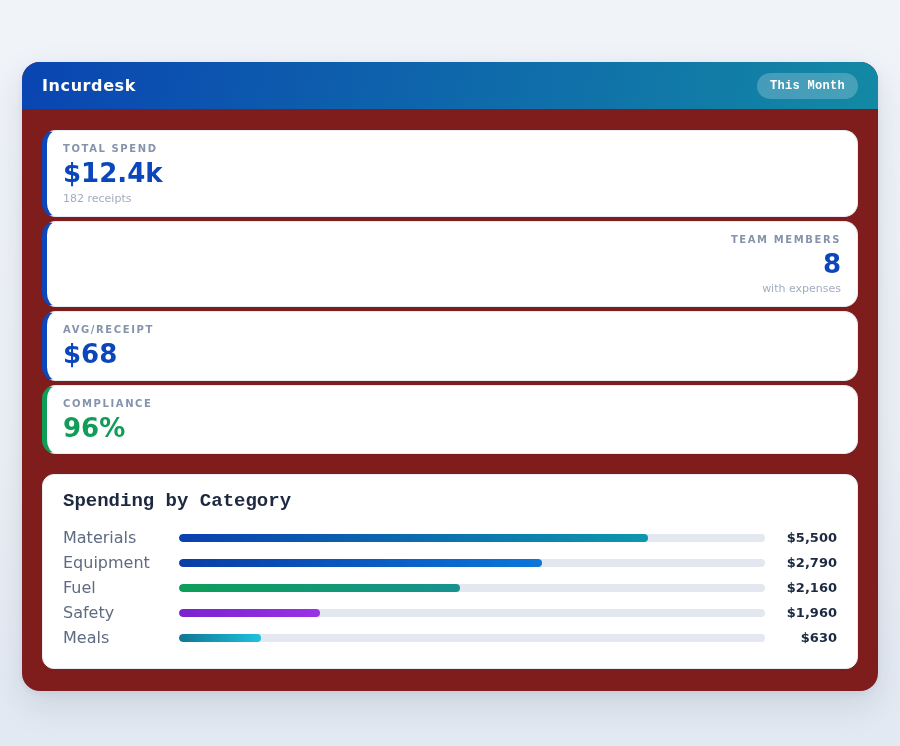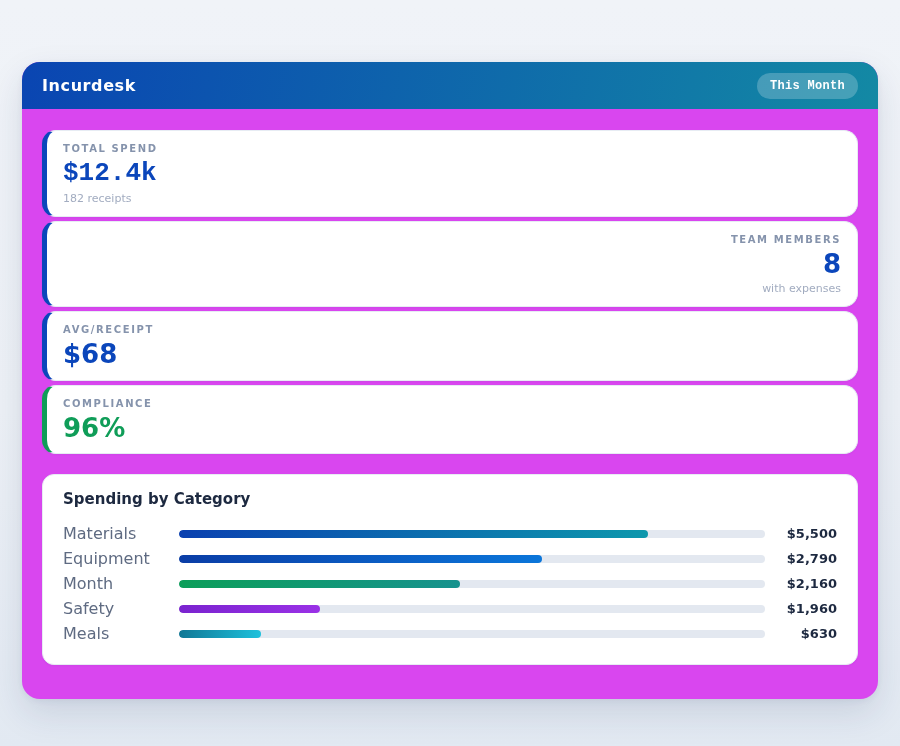--- a/index.html
+++ b/index.html
@@ -6,21 +6,21 @@
   * { margin: 0; padding: 0; box-sizing: border-box; }
   html, body { width: 900px; height: 746px; }
   body {
     font-family: "DejaVu Sans", "Liberation Sans", sans-serif;
     background: linear-gradient(180deg, #f0f3f8 0%, #edf1f6 55%, #e2e9f2 100%);
     overflow: hidden;
   }
   .app-container {
     width: 856px;
     margin: 62px auto 0;
-    background: #d946ef;
+    background: #7f1d1d;
     border-radius: 18px;
     box-shadow: 0 14px 34px rgba(30, 50, 90, 0.13), 0 2px 6px rgba(30,50,90,0.06);
     overflow: hidden;
   }
   .app-header {
     height: 47px;
     display: flex;
     align-items: center;
     justify-content: space-between;
     padding: 0 20px;
@@ -37,21 +37,21 @@
     color: #ffffff;
     font-size: 12px;
     font-weight: bold;
     padding: 6px 13px;
     border-radius: 999px;
     border: none;
     cursor: pointer;
     letter-spacing: 0.3px;
     font-family: Liberation Mono, monospace;
   }
-  .content { padding: 21px 20px 34px; }
+  .content { padding: 21px 20px 22px; }
   .stat-card {
     background: #ffffff;
     border: 1px solid #e7ecf3;
     border-left: 5px solid #0b46bb;
     border-radius: 14px;
     padding: 12px 16px 11px;
     margin-bottom: 4px;
     box-shadow: 0 1px 2px rgba(30,50,90,0.05);
   }
   .stat-label {
@@ -75,24 +75,25 @@
   }
   .chart-card {
     margin-top: 20px;
     background: #ffffff;
     border: 1px solid #e7ecf3;
     border-radius: 12px;
     padding: 15px 20px 18px;
     box-shadow: 0 1px 2px rgba(30,50,90,0.05);
   }
   .chart-title {
-    font-size: 15px;
+    font-size: 19px;
     font-weight: bold;
     color: #1d2940;
     margin-bottom: 13px;
+    font-family: Liberation Mono, monospace;
   }
   .chart-row {
     display: flex;
     align-items: center;
     height: 25px;
   }
   .category-label {
     width: 116px;
     flex: 0 0 116px;
     font-size: 16px;
@@ -126,21 +127,21 @@
 
   <div class="app-header" style="background: linear-gradient(100deg, rgb(10, 69, 178) 0%, rgb(19, 137, 164) 100%);">
     <div class="app-title">Incurdesk</div>
     <button class="period-badge">This Month</button>
   </div>
 
   <div class="content">
 
     <div class="stat-card" style="border-left-color: rgb(11, 70, 187);">
       <div class="stat-label">TOTAL SPEND</div>
-      <div class="stat-value" style="color: rgb(11, 70, 187); font-family: Liberation Mono, monospace;">$12.4k</div>
+      <div class="stat-value" style="color: rgb(11, 70, 187);">$12.4k</div>
       <div class="stat-sub">182 receipts</div>
     </div>
 
     <div class="stat-card" style="border-left-color: rgb(11, 70, 187); text-align: right;">
       <div class="stat-label">TEAM MEMBERS</div>
       <div class="stat-value" style="color: rgb(11, 70, 187);">8</div>
       <div class="stat-sub">with expenses</div>
     </div>
 
     <div class="stat-card" style="border-left-color: rgb(11, 70, 187);">
@@ -168,21 +169,21 @@
 
       <div class="chart-row">
         <div class="category-label">Equipment</div>
         <div class="bar-track">
           <div class="bar-fill" style="width: 62%; background: linear-gradient(90deg, rgb(10, 61, 166), rgb(11, 118, 218));"></div>
         </div>
         <div class="value-label">$2,790</div>
       </div>
 
       <div class="chart-row">
-        <div class="category-label">Month</div>
+        <div class="category-label">Fuel</div>
         <div class="bar-track">
           <div class="bar-fill" style="width: 48%; background: linear-gradient(90deg, rgb(12, 158, 89), rgb(22, 146, 142));"></div>
         </div>
         <div class="value-label">$2,160</div>
       </div>
 
       <div class="chart-row">
         <div class="category-label">Safety</div>
         <div class="bar-track">
           <div class="bar-fill" style="width: 24%; background: linear-gradient(90deg, rgb(122, 35, 207), rgb(154, 49, 230));"></div>

